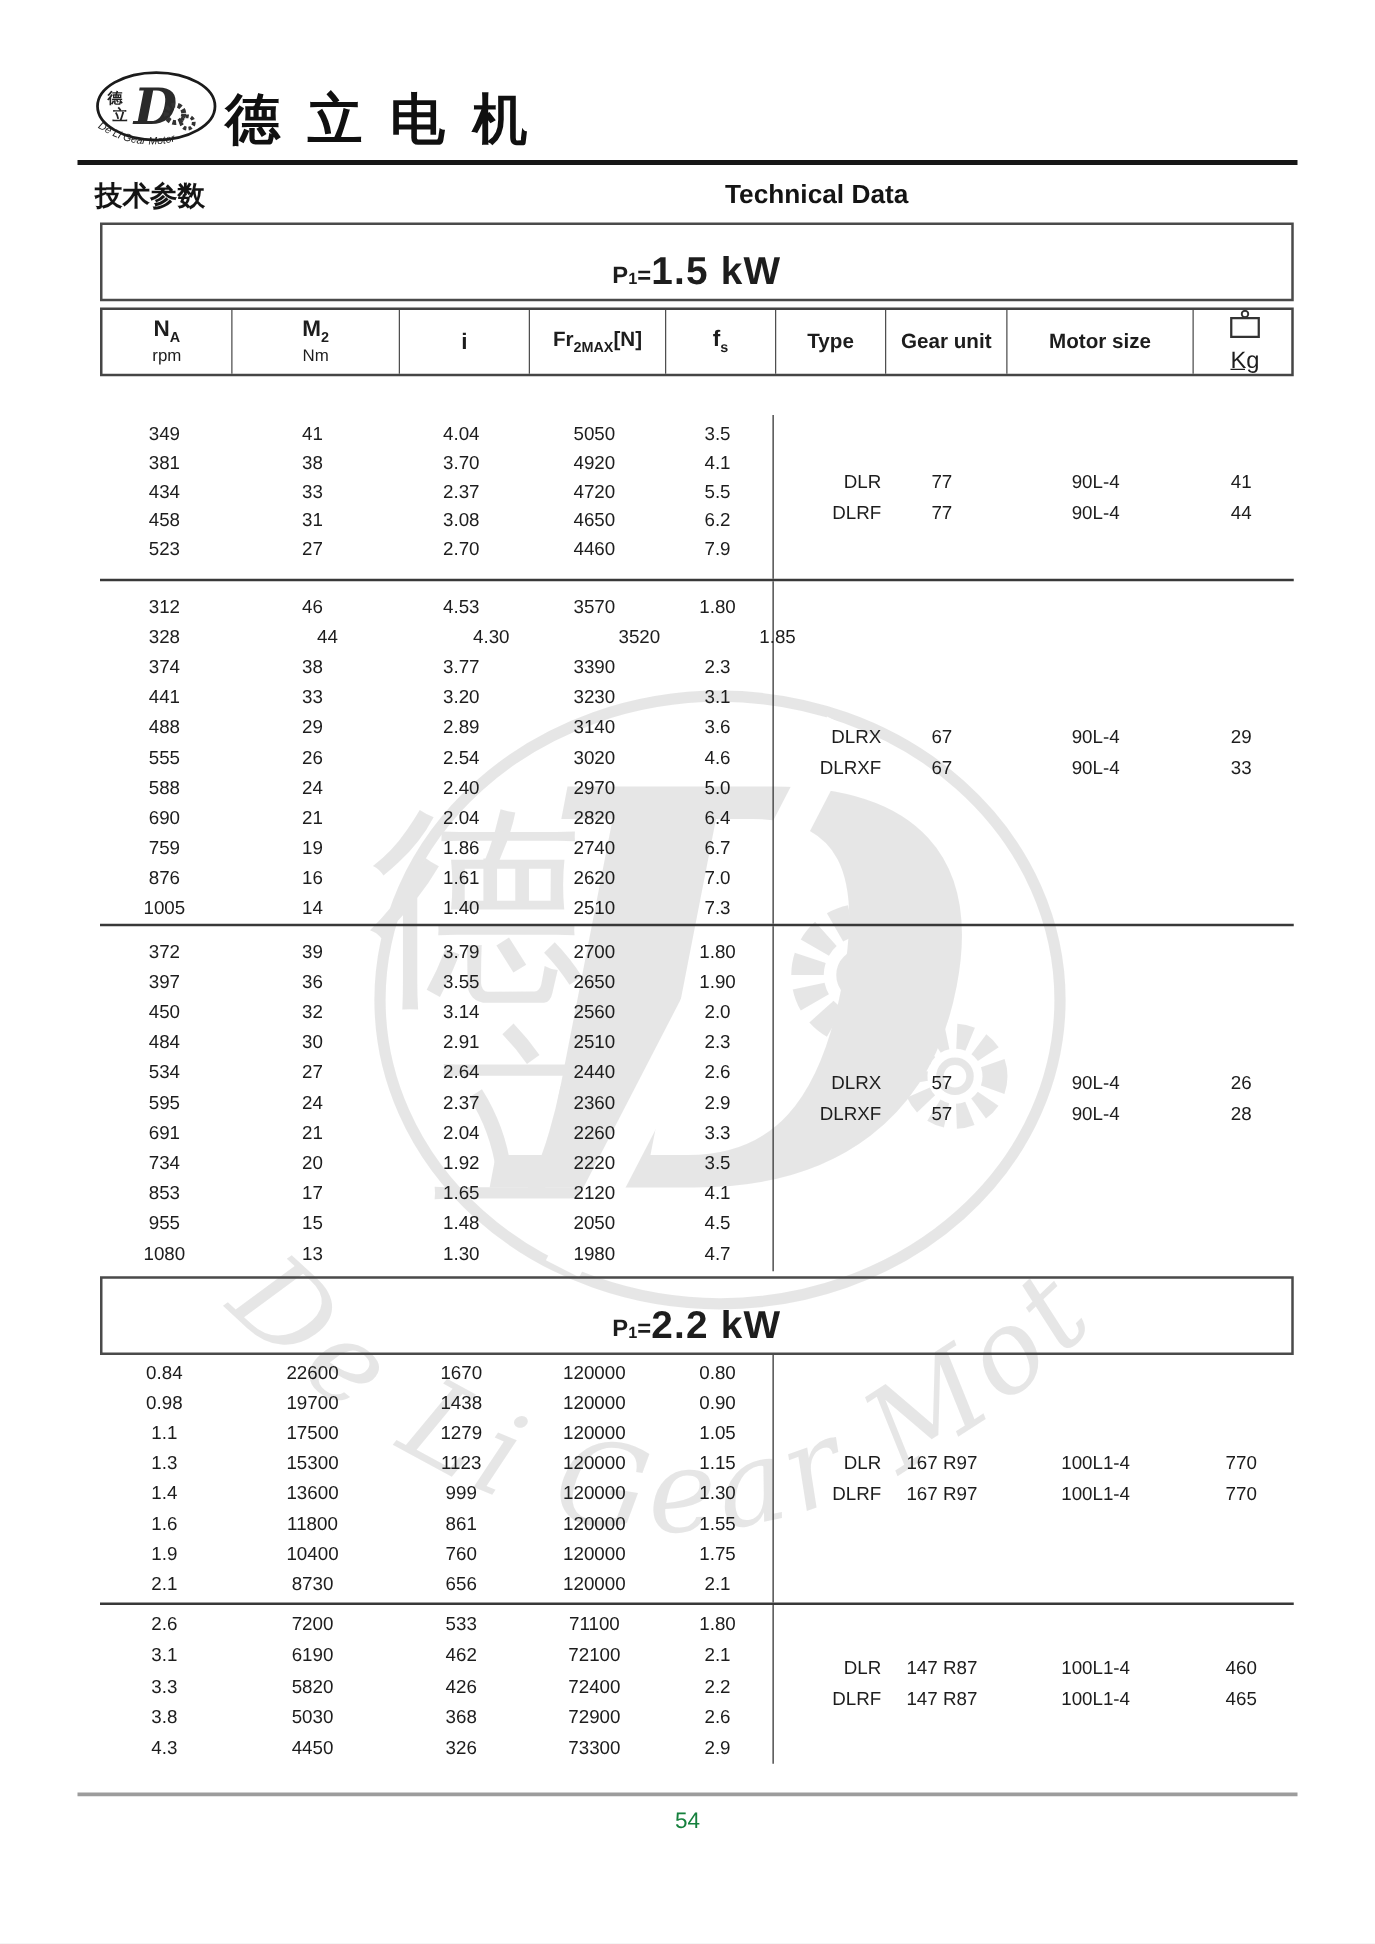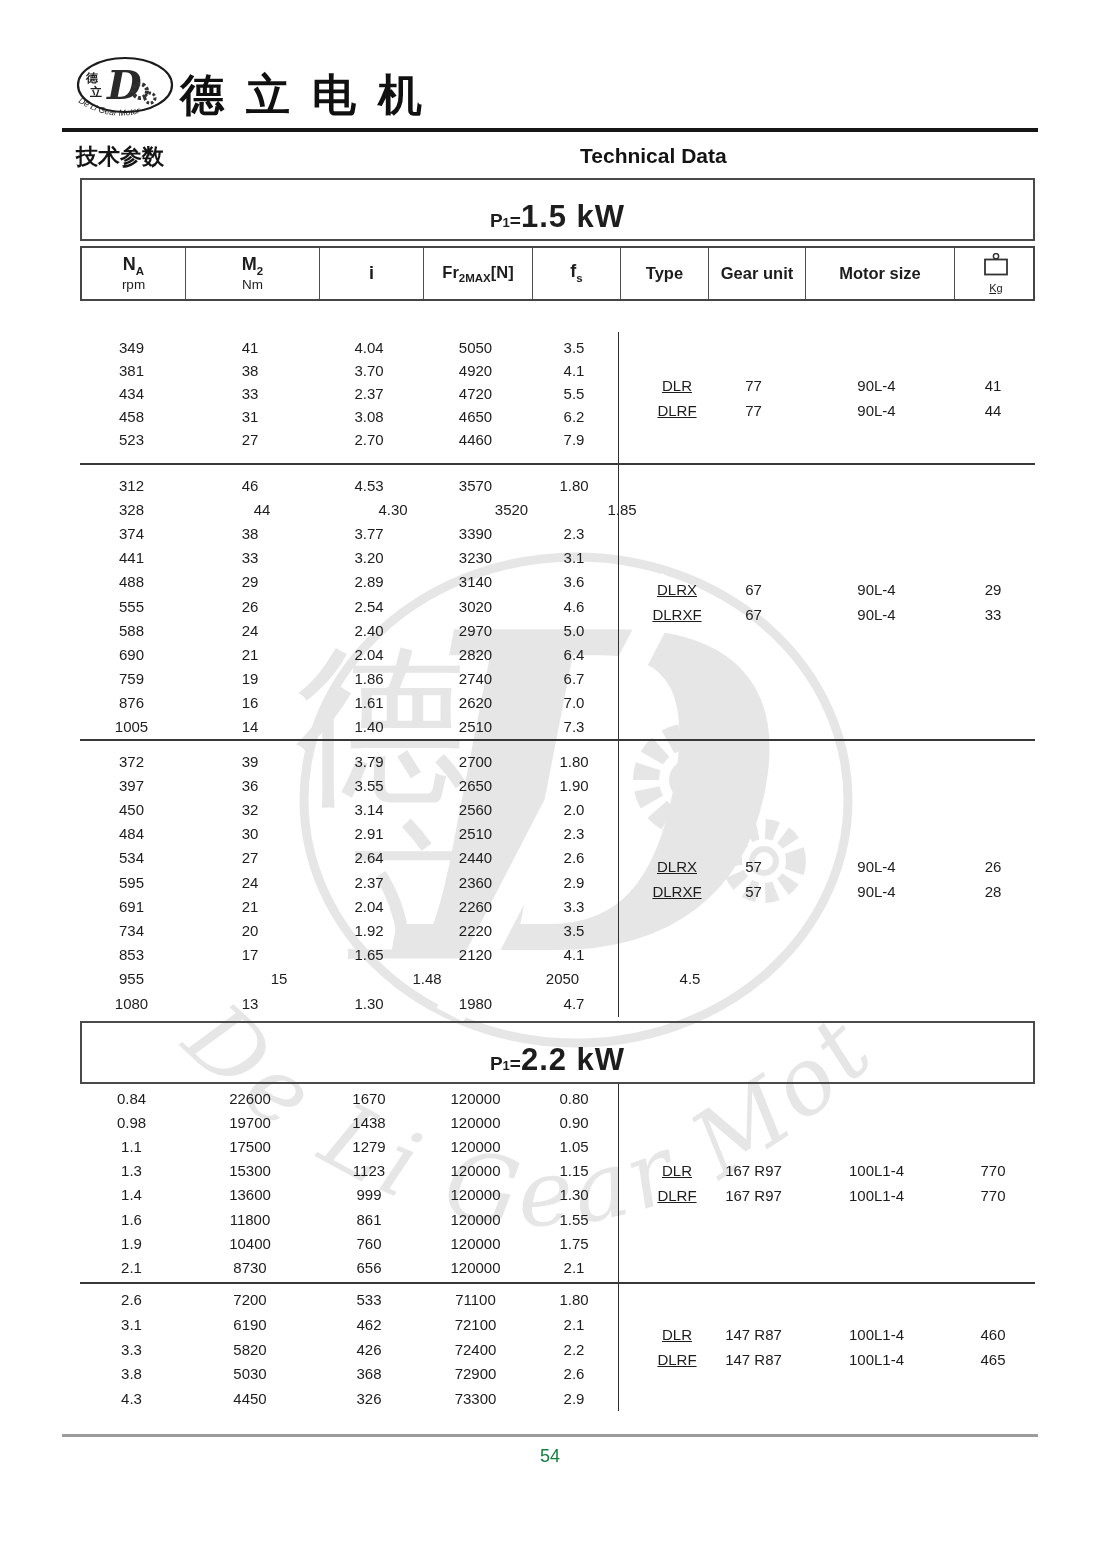--- a/index.html
+++ b/index.html
@@ -25,28 +25,28 @@
   .hdr{display:grid;grid-template-columns:103px 134px 104px 109px 88px 88px 97px 149px 83px;
        border:2px solid #454545;height:55px;margin-top:5px;box-sizing:border-box;}
   .hcell{border-left:1.8px solid #4f4f4f;display:flex;flex-direction:column;align-items:center;
          justify-content:center;text-align:center;overflow:hidden;}
   .hcell:first-child{border-left:none;}
   .hm{font-size:18px;font-weight:bold;line-height:1.1;}
   .hm sub{font-size:11.5px;}
   .hfr{font-size:16.5px;}
   .hu{font-size:13.5px;line-height:1.15;}
   .hl{font-size:16.5px;font-weight:bold;}
-  .hkg{font-size:11px;line-height:1.05;text-decoration:underline;}
+  .hkg{font-size:19px;line-height:1.05;text-decoration:underline;}
   .block{display:flex;}
   .bnum{width:538px;box-sizing:border-box;}
   .brow{display:grid;grid-template-columns:103px 134px 104px 109px 88px;align-items:center;}
   .brow div{text-align:center;font-size:15px;}
   .btype{flex:1;border-left:1.5px solid #2e2e2e;display:flex;flex-direction:column;justify-content:center;}
   .trow{display:grid;grid-template-columns:86px 97px 149px 1fr;height:25px;align-items:center;font-size:15px;}
-  .tn{text-align:center;padding-left:30px;text-decoration:underline;}
+  .tn{text-align:right;padding-left:30px;}
   .tc{text-align:center;}
   .sep{height:2px;background:#383838;}
   
   .grayrule{position:absolute;left:62px;top:1434px;width:976px;height:3px;background:#9c9c9c;z-index:1;}
   .pagenum{position:absolute;left:0;right:0;top:1446px;text-align:center;font-size:18px;color:#15803d;z-index:1;}
 </style>
 </head>
 <body>
 
 <div class="page">
@@ -339,21 +339,21 @@
             <div>2220</div>
             <div>3.5</div>
           </div>
           <div class="brow" style="height: 24.2px;">
             <div>853</div>
             <div>17</div>
             <div>1.65</div>
             <div>2120</div>
             <div>4.1</div>
           </div>
-          <div class="brow" style="height: 24.2px; gap: 29px;">
+          <div class="brow" style="height: 24.2px;">
             <div>955</div>
             <div>15</div>
             <div>1.48</div>
             <div>2050</div>
             <div>4.5</div>
           </div>
           <div class="brow" style="height: 24.2px;">
             <div>1080</div>
             <div>13</div>
             <div>1.30</div>

